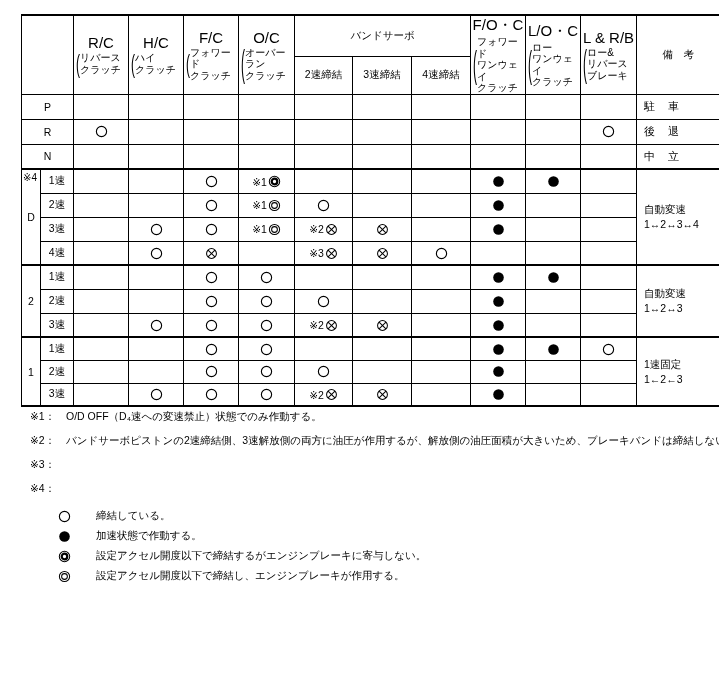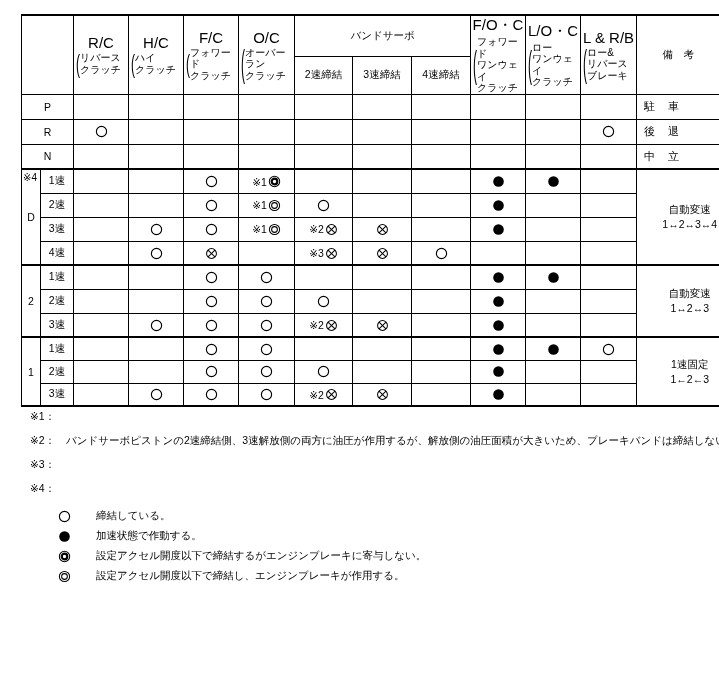--- a/index.html
+++ b/index.html
@@ -22,21 +22,21 @@
   .plines{font-size:10px;line-height:11.5px;text-align:left;}
   .hband{font-size:11px;}
   .hsub{font-size:10.5px;}
   .hremark{font-size:11px;}
   .range-single{font-size:11px;}
   .range-multi{position:relative;font-size:11px;}
   .range-note{position:absolute;top:2px;left:1px;font-size:10px;}
   .speed{font-size:10.5px;}
   .sym-wrap{display:inline-flex;align-items:center;gap:1px;vertical-align:middle;}
   .cell-note{font-size:10.5px;}
-  td.remark{text-align:center;padding-left:23px;font-size:10.5px;line-height:15px;}
+  td.remark{text-align:left;padding-left:7px;font-size:10.5px;line-height:15px;}
   td.remark-single{text-align:left;padding-left:7px;font-size:11px;letter-spacing:1px;margin-top:13px;}
   .notes{position:absolute;left:30px;top:410px;width:689px;}
   .note{display:flex;gap:6px;margin-bottom:11px;font-size:10.5px;line-height:13px;white-space:nowrap;}
   .note .nlabel{flex:0 0 30px;}
   .legend{margin-left:28px;margin-top:2px;}
   .leg{display:flex;align-items:center;gap:25px;height:20px;font-size:10.5px;white-space:nowrap;}
   svg{display:block;}
 </style>
 </head>
 <body>
@@ -541,20 +541,21 @@
               </span></td>
             <td class="sym-cell"></td>
             <td class="sym-cell"></td>
           </tr>
         </tbody>
       </table>
     </div>
   <div class="notes" id="notes-mount">
       <div class="note">
         <span class="nlabel">※1：</span>
+        <span class="ntext">O/D OFF（D₄速への変速禁止）状態でのみ作動する。</span>
       </div>
       <div class="note">
         <span class="nlabel">※2：</span>
         <span class="ntext">バンドサーボピストンの2速締結側、3速解放側の両方に油圧が作用するが、解放側の油圧面積が大きいため、ブレーキバンドは締結しない。</span>
       </div>
       <div class="note">
         <span class="nlabel">※3：</span>
       </div>
       <div class="note">
         <span class="nlabel">※4：</span>

